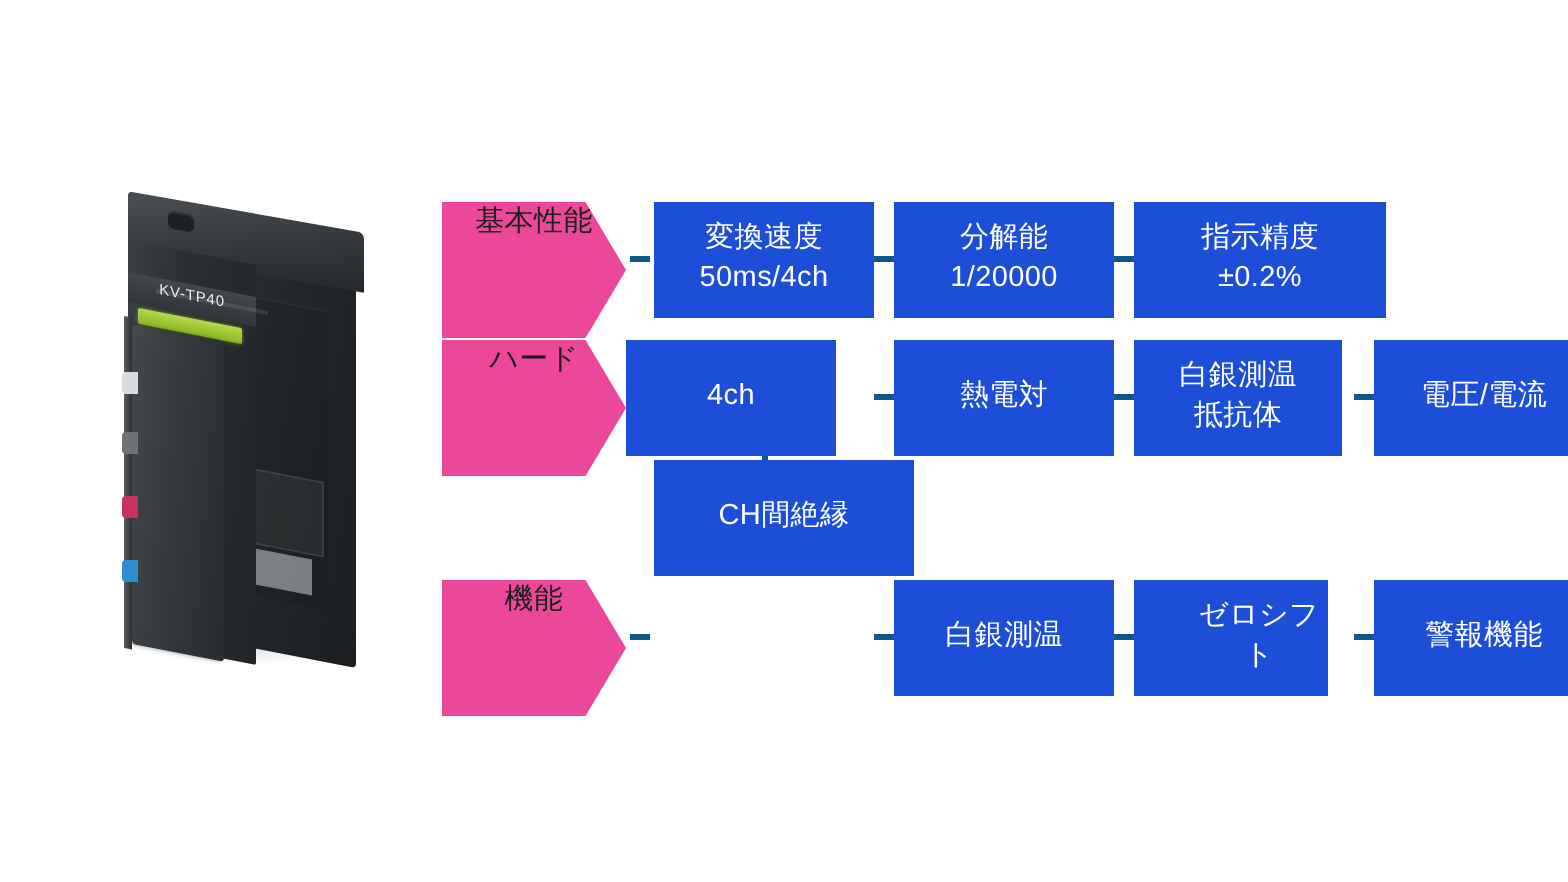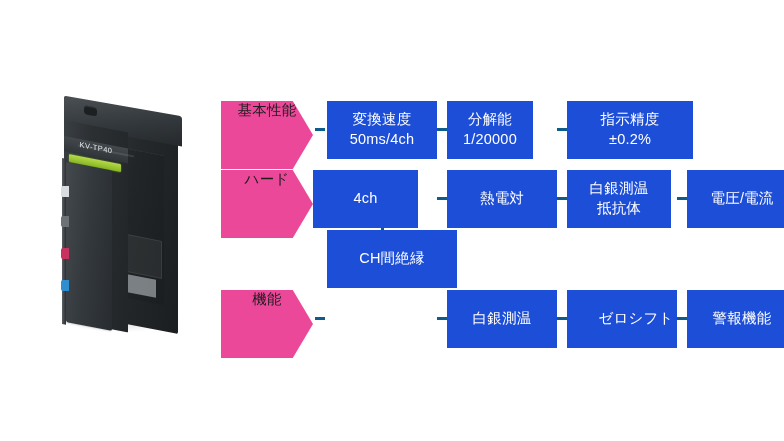--- a/index.html
+++ b/index.html
@@ -273,21 +273,21 @@
   <div class="row" style="left:221px; top:101px; width:540px;">
     <div class="cat">
       <span>基本性能</span>
     </div>
     <div class="conn" style="left:94px;"></div>
     <div class="cell" style="left:106px; width:110px;">
       <span>変換速度
 50ms/4ch</span>
     </div>
     <div class="conn" style="left:216px;"></div>
-    <div class="cell" style="left:226px; width:86px;">
+    <div class="cell" style="left:226px; width:110px;">
       <span>分解能
 1/20000</span>
     </div>
     <div class="conn" style="left:336px;"></div>
     <div class="cell" style="left:346px; width:126px;">
       <span>指示精度
 ±0.2%</span>
     </div>
   </div>
 
@@ -324,21 +324,21 @@
   <div class="row" style="left:221px; top:290px; width:540px;">
     <div class="cat">
       <span>機能</span>
     </div>
     <div class="conn" style="left:94px;"></div>
     <div class="conn" style="left:216px;"></div>
     <div class="cell" style="left:226px; width:110px;">
       <span>白銀測温</span>
     </div>
     <div class="conn" style="left:336px;"></div>
-    <div class="cell" style="left:346px; width:110px;padding-left:28px;">
+    <div class="cell" style="left:346px; width:97px;padding-left:28px;">
       <span>ゼロシフト</span>
     </div>
     <div class="conn" style="left:456px;"></div>
     <div class="cell" style="left:466px; width:110px;">
       <span>警報機能</span>
     </div>
   </div>
 
 </div>
 

